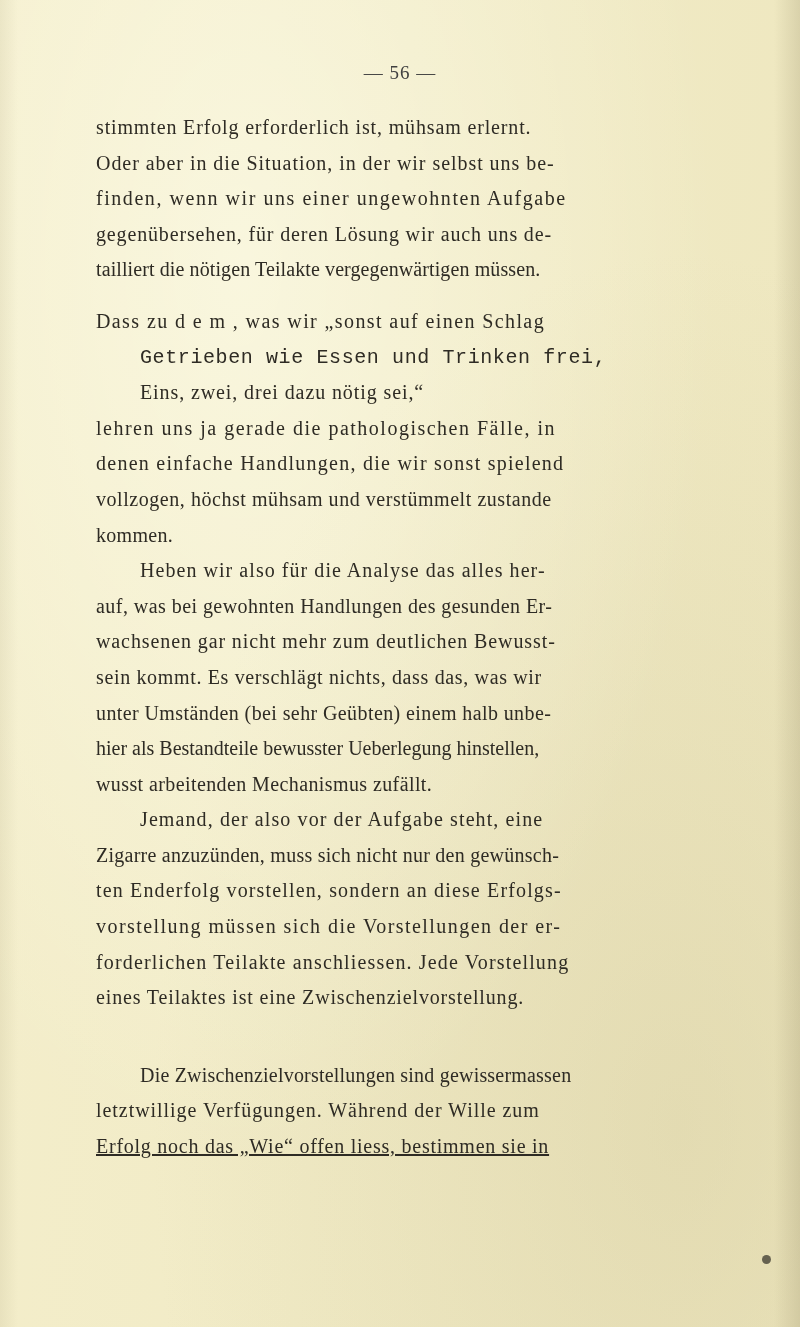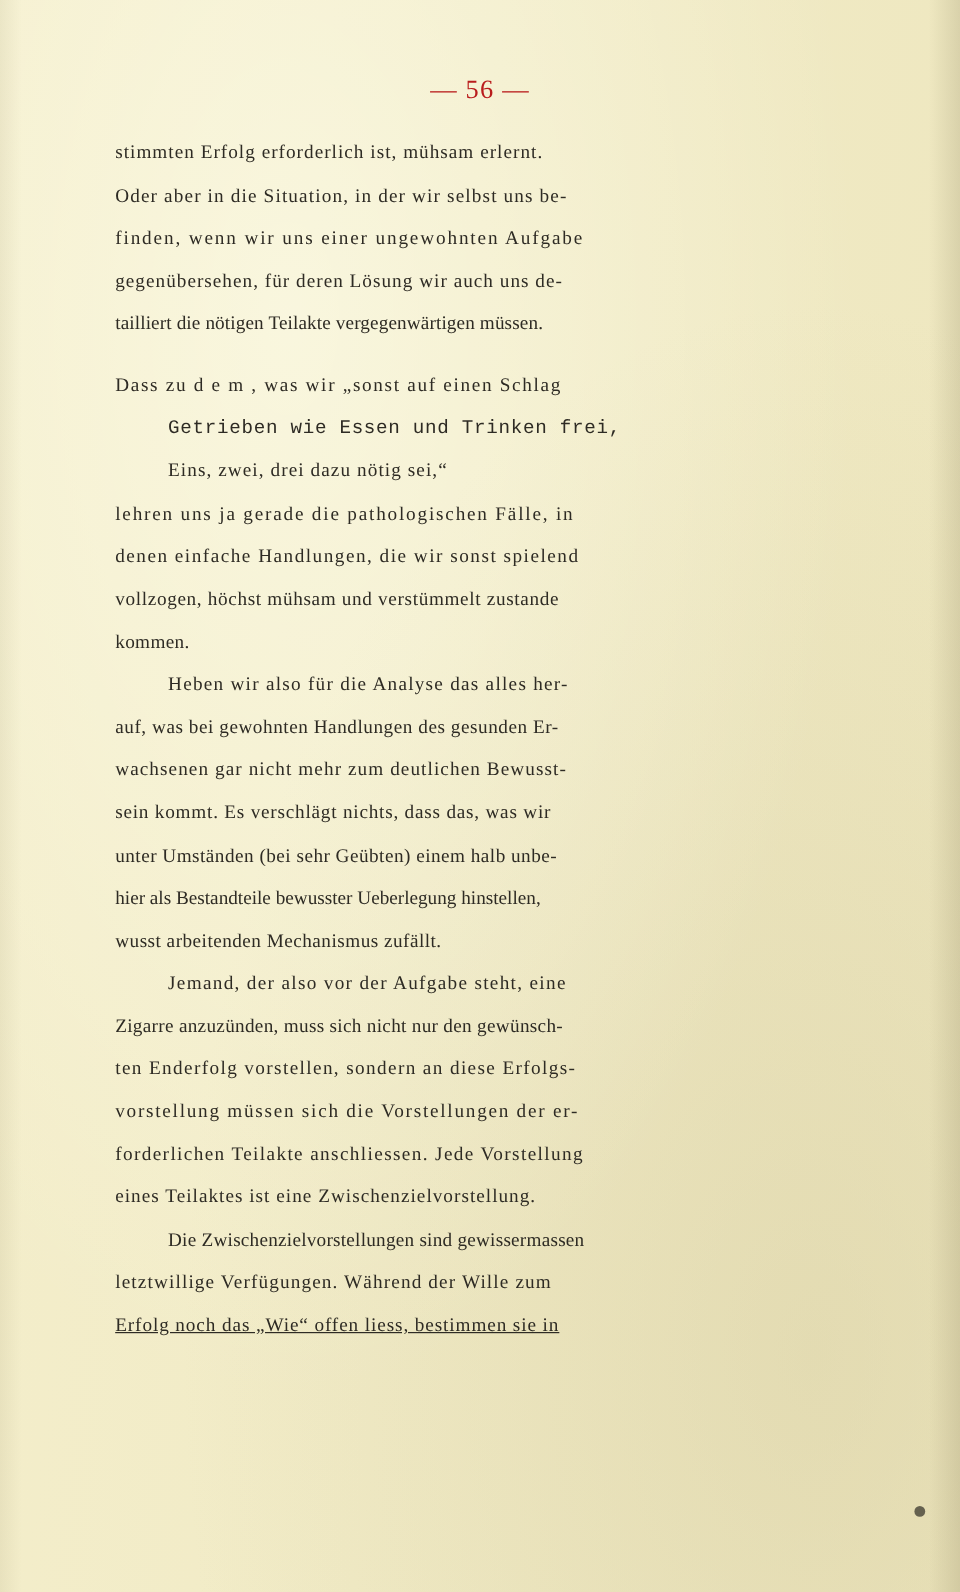--- a/index.html
+++ b/index.html
@@ -27,32 +27,32 @@
   .page {
     position: absolute;
     inset: 0;
   }
   .page-number {
     position: absolute;
     top: 62px;
     left: 0;
     right: 0;
     text-align: center;
-    font-size: 22px;
+    font-size: 19px;
     letter-spacing: 1px;
-    color: #b91c1c;
+    color: #404040;
   }
   .body-text {
     position: absolute;
     top: 110px;
     left: 96px;
     width: 614px;
   }
   .line {
-    font-size: 16px;
+    font-size: 20px;
     line-height: 35.6px;
     white-space: nowrap;
     color: #2e2b24;
     letter-spacing: 0.25px;
   }
   .line.indent {
     padding-left: 44px;
   }
   .rightmark {
     position: absolute;
@@ -120,21 +120,21 @@
     <div class="line" style="letter-spacing:0.65px;">sein kommt. Es verschlägt nichts, dass das, was wir</div>
     <div class="line" style="letter-spacing:0.4px;">unter Umständen (bei sehr Geübten) einem halb unbe-</div>
     <div class="line" style="letter-spacing:0px;">hier als Bestandteile bewusster Ueberlegung hinstellen,</div>
     <div class="line" style="letter-spacing:0.4px;">wusst arbeitenden Mechanismus zufällt.</div>
     <div class="line indent" style="letter-spacing:1.1px;">Jemand, der also vor der Aufgabe steht, eine</div>
     <div class="line" style="letter-spacing:0.25px;">Zigarre anzuzünden, muss sich nicht nur den gewünsch-</div>
     <div class="line" style="letter-spacing:1.15px;">ten Enderfolg vorstellen, sondern an diese Erfolgs-</div>
     <div class="line" style="letter-spacing:1.45px;">vorstellung müssen sich die Vorstellungen der er-</div>
     <div class="line" style="letter-spacing:1.15px;">forderlichen Teilakte anschliessen. Jede Vorstellung</div>
     <div class="line" style="letter-spacing:0.85px;">eines Teilaktes ist eine Zwischenzielvorstellung.</div>
-    <div class="line indent" style="letter-spacing:0.2px;">Die Zwischenzielvorstellungen sind gewissermassen</div>
+    <div class="line indent" style="letter-spacing:0.2px;margin-top:42px;">Die Zwischenzielvorstellungen sind gewissermassen</div>
     <div class="line" style="letter-spacing:0.95px;">letztwillige Verfügungen. Während der Wille zum</div>
     <div class="line" style="letter-spacing:0.75px;text-decoration:underline;">Erfolg noch das „Wie“ offen liess, bestimmen sie in</div>
 
   </div>
 
   <div class="rightmark"></div>
   <div class="edge-shadow"></div>
   <div class="edge-shadow-left"></div>
 </div>
 

